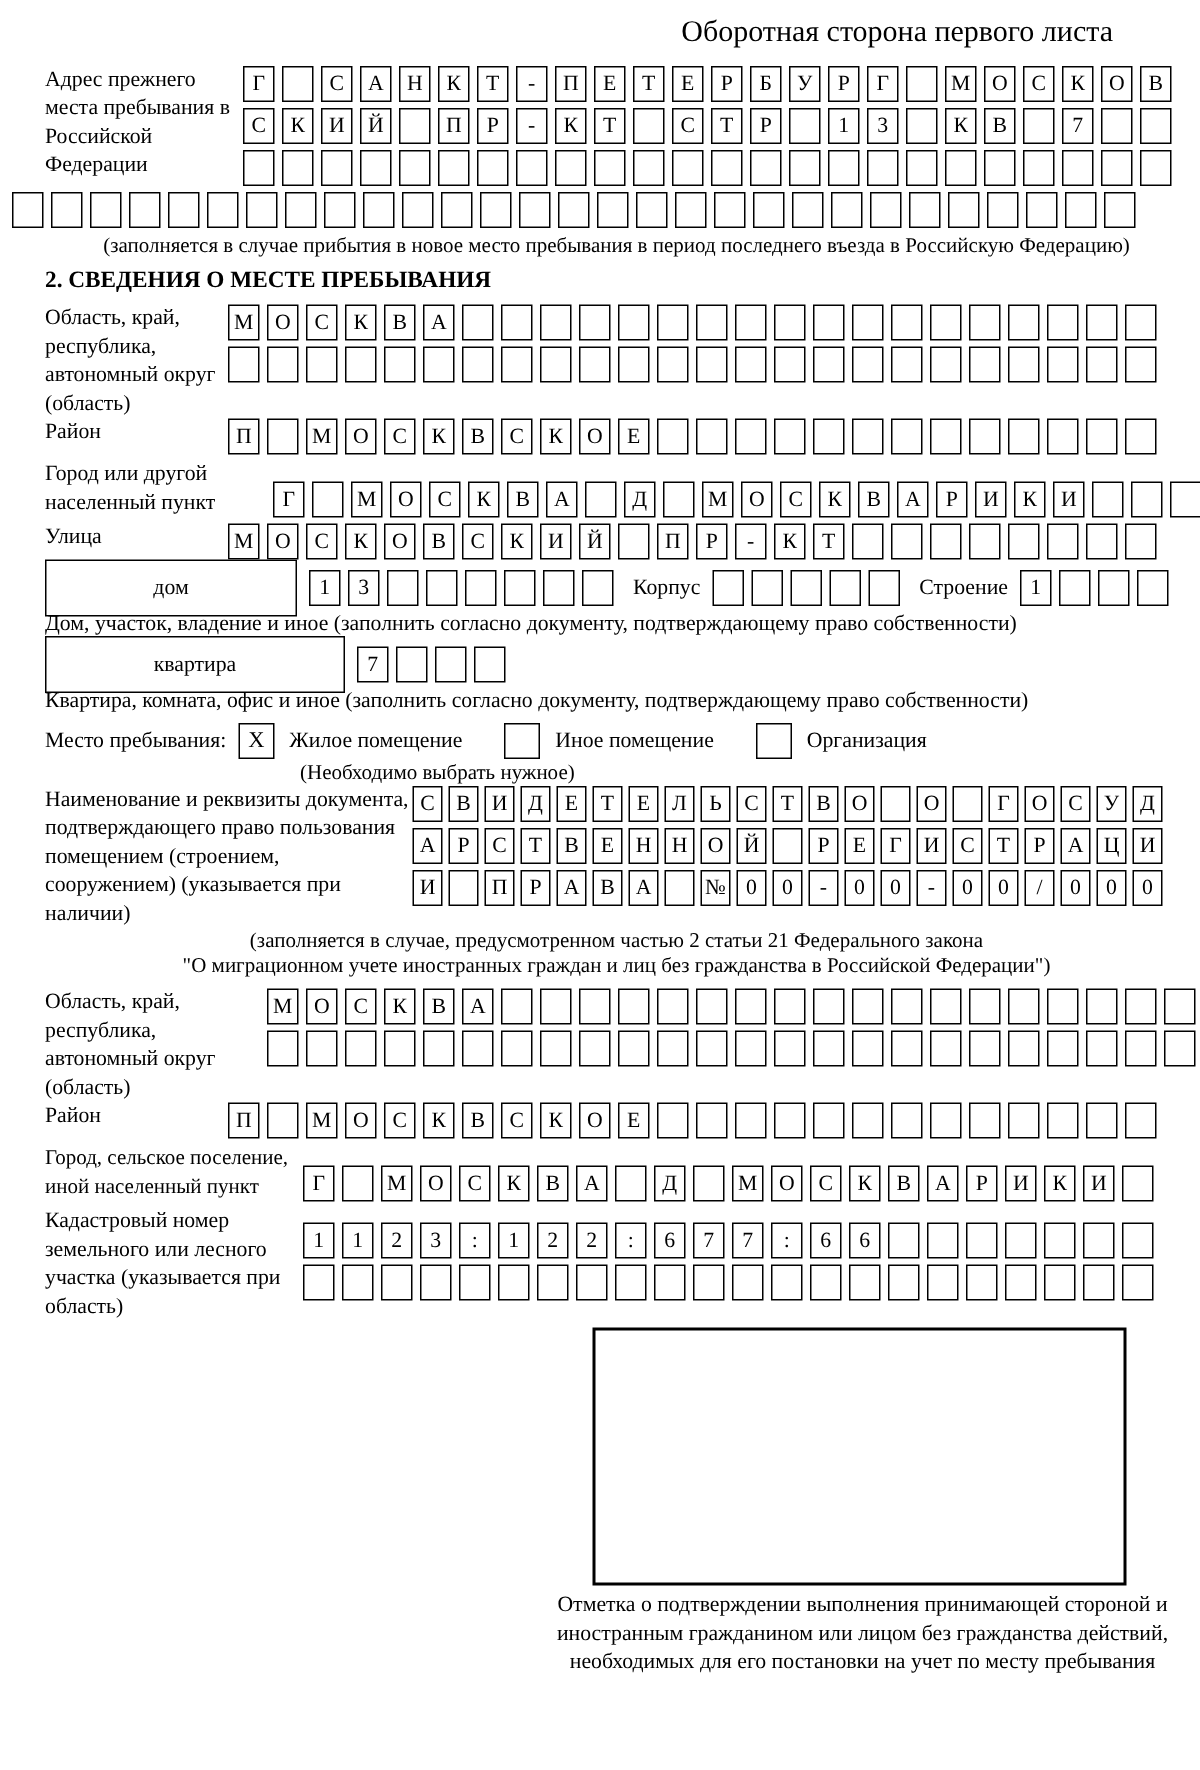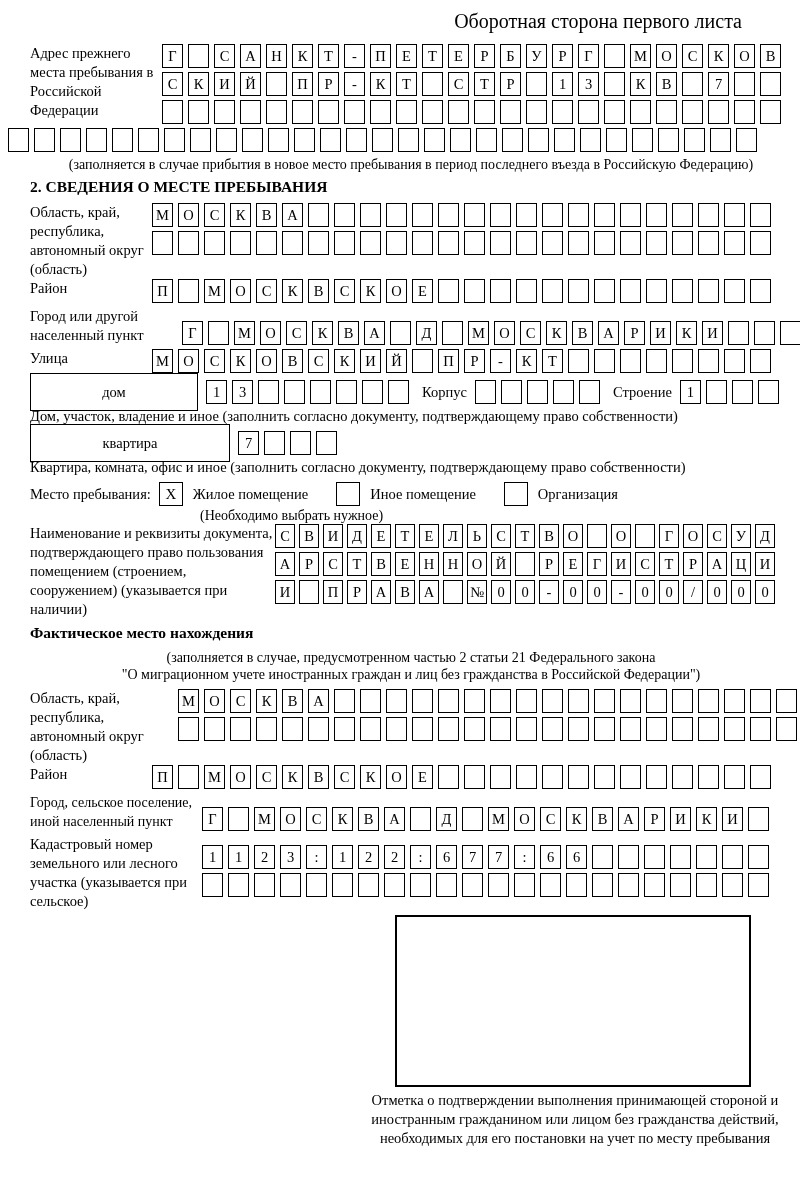--- a/index.html
+++ b/index.html
@@ -439,21 +439,20 @@
             <span class="cell">0</span>
             <span class="cell">0</span>
             <span class="cell">/</span>
             <span class="cell">0</span>
             <span class="cell">0</span>
             <span class="cell">0</span>
           </div>
       </div>
     </div>
 
-    <div class="sec-title mt4">Фактическое место нахождения</div>
     <div class="caption" style="margin-bottom:0">(заполняется в случае, предусмотренном частью 2 статьи 21 Федерального закона</div>
     <div class="caption" style="margin-bottom:6px">"О миграционном учете иностранных граждан и лиц без гражданства в Российской Федерации")</div>
 
     <div class="frow">
       <div class="lbl w148">Область, край, республика, автономный округ (область)</div>
       <div class="gridcol">
         <div class="cellrow">
             <span class="cell">М</span>
             <span class="cell">О</span>
             <span class="cell">С</span>
@@ -560,21 +559,21 @@
           <span class="cell">А</span>
           <span class="cell">Р</span>
           <span class="cell">И</span>
           <span class="cell">К</span>
           <span class="cell">И</span>
           <span class="cell"></span>
         </div>
     </div>
 
     <div class="frow mt4">
-      <div class="lbl w172">Кадастровый номер земельного или лесного участка (указывается при сельское)</div>
+      <div class="lbl w172">Кадастровый номер земельного или лесного участка (указывается при область)</div>
       <div class="gridcol" style="justify-content:center;">
         <div class="cellrow">
             <span class="cell">1</span>
             <span class="cell">1</span>
             <span class="cell">2</span>
             <span class="cell">3</span>
             <span class="cell">:</span>
             <span class="cell">1</span>
             <span class="cell">2</span>
             <span class="cell">2</span>

